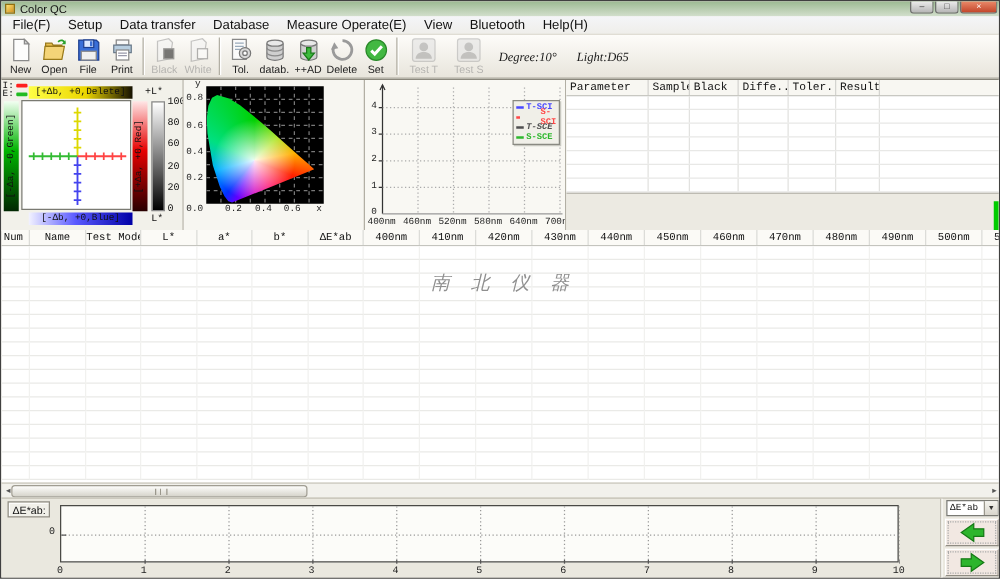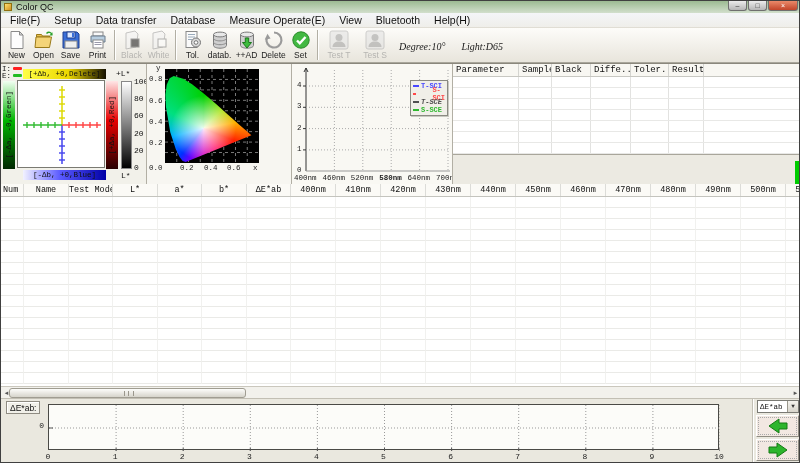--- a/index.html
+++ b/index.html
@@ -174,21 +174,21 @@
       </div>
       <div class="tbtn">
         <div class="ticon">
           <svg viewBox="0 0 20 20">
             <path d="M2 2h14l2 2v14H2z" fill="#3a6fd8" stroke="#1e3f8f"></path>
             <rect x="6" y="2" width="8" height="6" fill="#dce8ff" stroke="#1e3f8f"></rect>
             <rect x="11" y="3" width="2" height="4" fill="#3a6fd8"></rect>
             <rect x="4" y="11" width="12" height="7" fill="#f0f0f0" stroke="#888"></rect>
           </svg>
         </div>
-        <span class="tlabel">Save</span>
+        <span class="tlabel">File</span>
       </div>
       <div class="tbtn">
         <div class="ticon">
           <svg viewBox="0 0 20 20">
             <rect x="5" y="2" width="10" height="4" fill="#f8f8f8" stroke="#888"></rect>
             <path d="M3 6h14v6H3z" fill="#b8cee0" stroke="#6a7a8a"></path>
             <rect x="5" y="10" width="10" height="8" fill="#fff" stroke="#888"></rect>
             <rect x="6.5" y="12" width="7" height="1" fill="#99a"></rect>
             <rect x="6.5" y="14" width="7" height="1" fill="#99a"></rect>
           </svg>
@@ -426,21 +426,21 @@
           </div>
         </div>
     <span class="sptick" style="left: 5px; top: 17px;">4</span>
         <span class="sptick" style="left: 5px; top: 38px;">3</span>
         <span class="sptick" style="left: 5px; top: 60px;">2</span>
         <span class="sptick" style="left: 5px; top: 81px;">1</span>
         <span class="sptick" style="left: 5px; top: 102px;">0</span>
         <span class="sptick" style="left: 2px; top: 110px;">400nm</span>
         <span class="sptick" style="left: 30.4px; top: 110px;">460nm</span>
         <span class="sptick" style="left: 58.8px; top: 110px;">520nm</span>
-        <span class="sptick" style="left: 87.2px; top: 110px; font-weight: bold;">580nm</span>
+        <span class="sptick" style="left: 87.2px; top: 110px;">580nm</span>
         <span class="sptick" style="left: 115.6px; top: 110px;">640nm</span>
         <span class="sptick" style="left: 144px; top: 110px;">700nm</span>
       </div>
 
     <div class="panel" id="resultspanel">
       <div id="results-table">
         <div id="results-header">
             <div class="rhcell" style="width: 66px;">Parameter</div>
             <div class="rhcell" style="width: 33px;">Sample</div>
             <div class="rhcell" style="width: 39px;">Black</div>
@@ -860,20 +860,21 @@
         <div class="dcell"></div>
         <div class="dcell"></div>
         <div class="dcell"></div>
         <div class="dcell"></div>
         <div class="dcell"></div>
         <div class="dcell"></div>
         <div class="dcell"></div>
         <div class="dcell"></div>
         <div class="dcell"></div>
       </div>
+    <div id="watermark">南 北 仪 器</div>
   </div>
 
   <div id="hscroll">
     <div class="sarrow left">◄</div>
     <div class="sthumb"></div>
     <div class="sarrow right">►</div>
   </div>
 
   <div id="bottom">
     <div id="debtn">ΔE*ab:</div>

